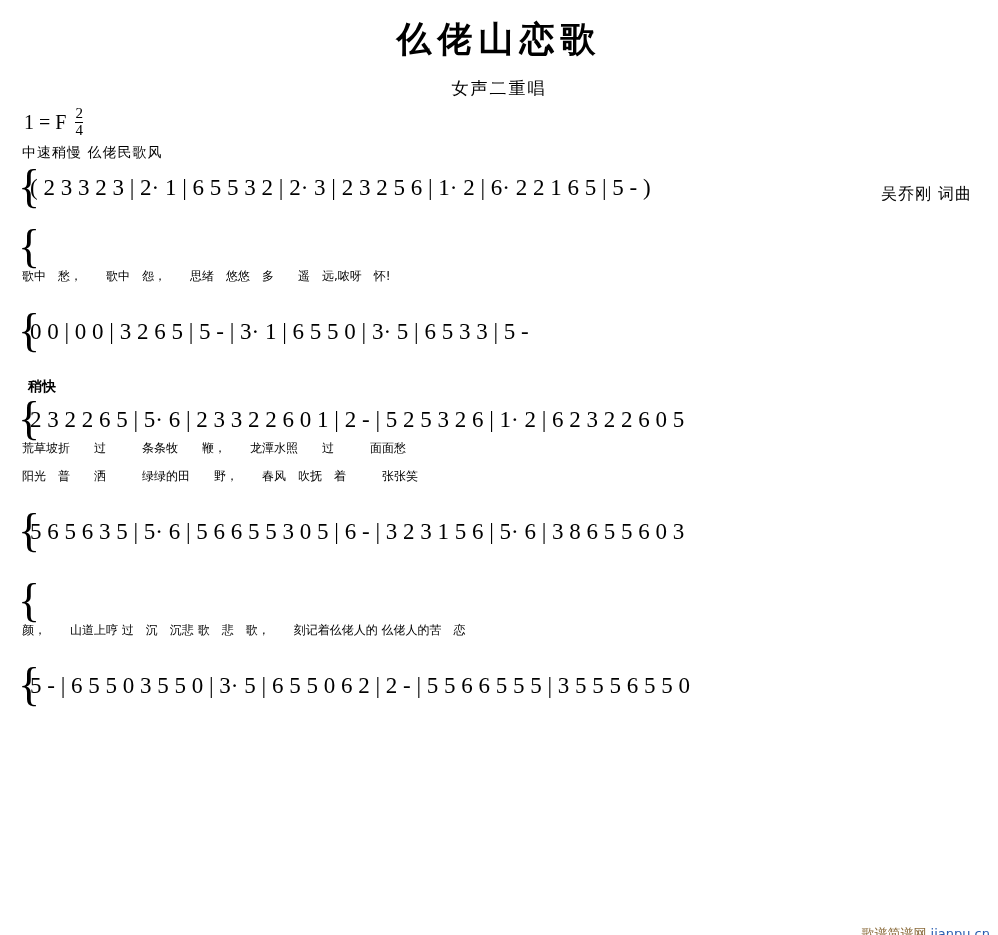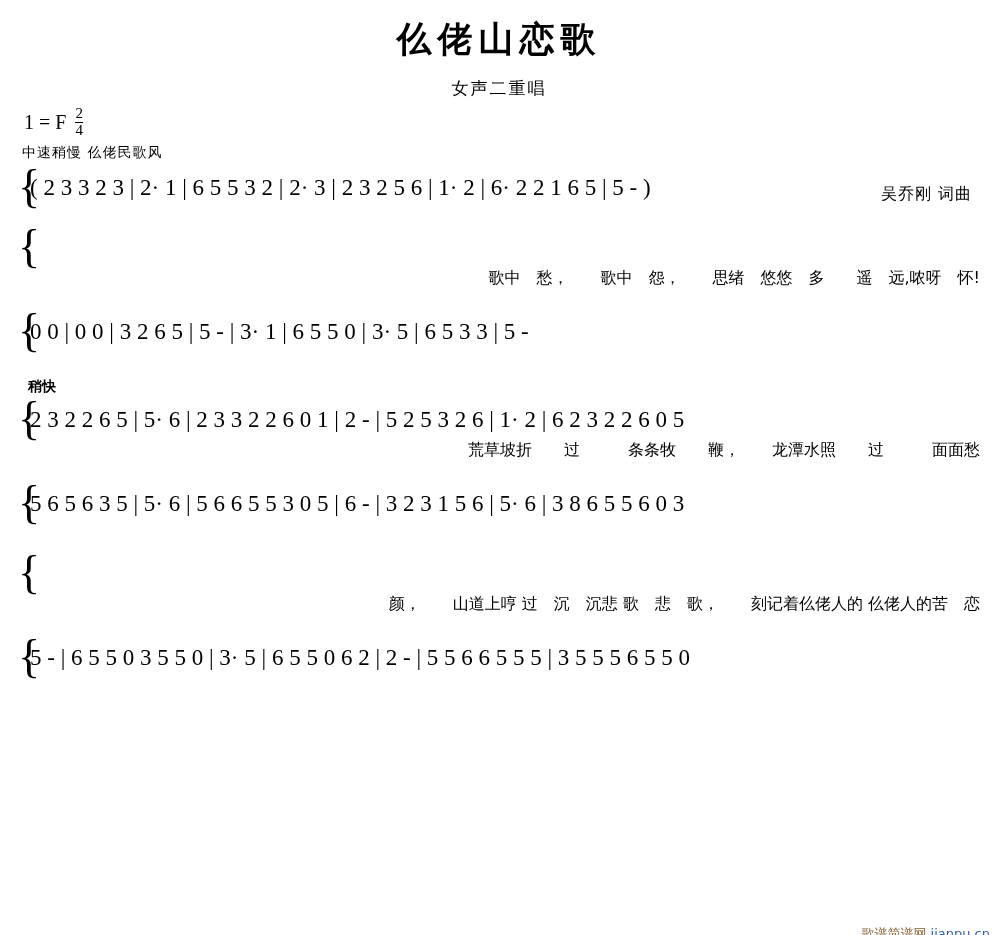--- a/index.html
+++ b/index.html
@@ -96,25 +96,24 @@
     align-items: center;
     font-family: "Liberation Serif", serif;
     font-size: 22px;
     white-space: nowrap;
     letter-spacing: 0px;
   }
   .lyricline {
     position: relative;
     height: 28px;
     font-family: "DejaVu Sans", sans-serif;
-    font-size: 16px;
+    font-size: 12px;
     white-space: nowrap;
     letter-spacing: 0px;
     padding-left: 4px;
-    text-align: right;
   }
   .notes {
     font-family: "Liberation Serif", serif;
     font-size: 23px;
     line-height: 1;
   }
   .brace {
     display: inline-block;
     width: 12px;
     font-size: 46px;
@@ -176,20 +175,23 @@
   <div class="sectionmark" style="margin-top:26px;">稍快</div>
 
   <div class="system" style="margin-top:2px;">
     <div class="staffline">
       <span class="brace">{</span>
       <span class="notes">2 3 2 2 6 5 | 5·  6 | 2 3 3 2 2 6 0 1 | 2  - | 5 2 5 3 2 6 | 1·  2 | 6 2 3 2 2 6 0 5</span>
     </div>
     <div class="lyricline">
       <span>荒草坡折　　过　　　条条牧　　鞭，　　龙潭水照　　过　　　面面愁</span>
     </div>
+    <div class="lyricline">
+      <span>阳光　普　　洒　　　绿绿的田　　野，　　春风　吹抚　着　　　张张笑</span>
+    </div>
     <div class="staffline" style="margin-top:14px;">
       <span class="brace">{</span>
       <span class="notes">5 6 5 6 3 5 | 5·  6 | 5 6 6 5 5 3 0 5 | 6  - | 3 2 3 1 5 6 | 5·  6 | 3 8 6 5 5 6 0 3</span>
     </div>
   </div>
 
   <div class="system" style="margin-top:28px;">
     <div class="staffline">
       <span class="brace">{</span>
     </div>

